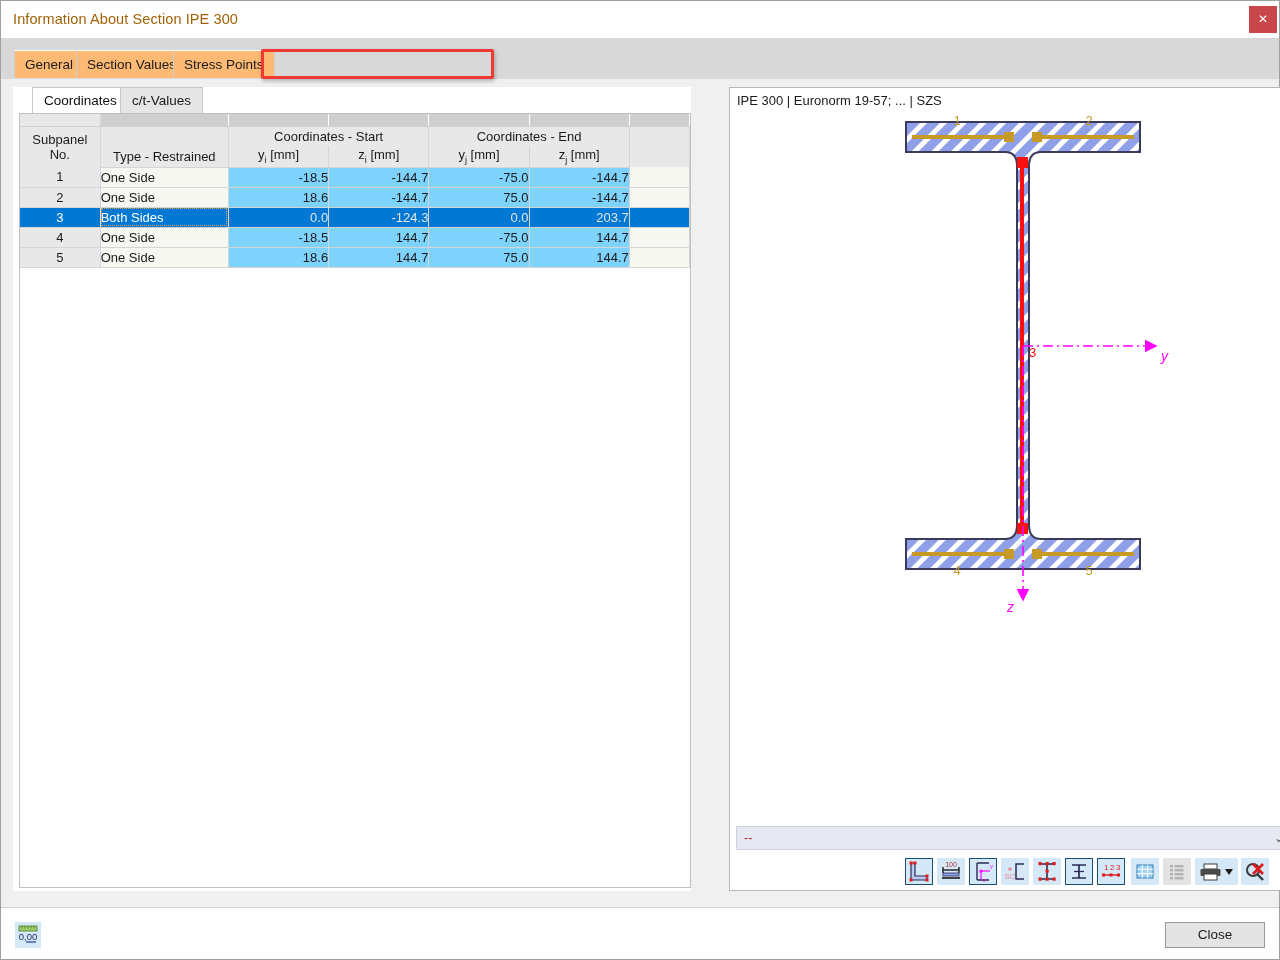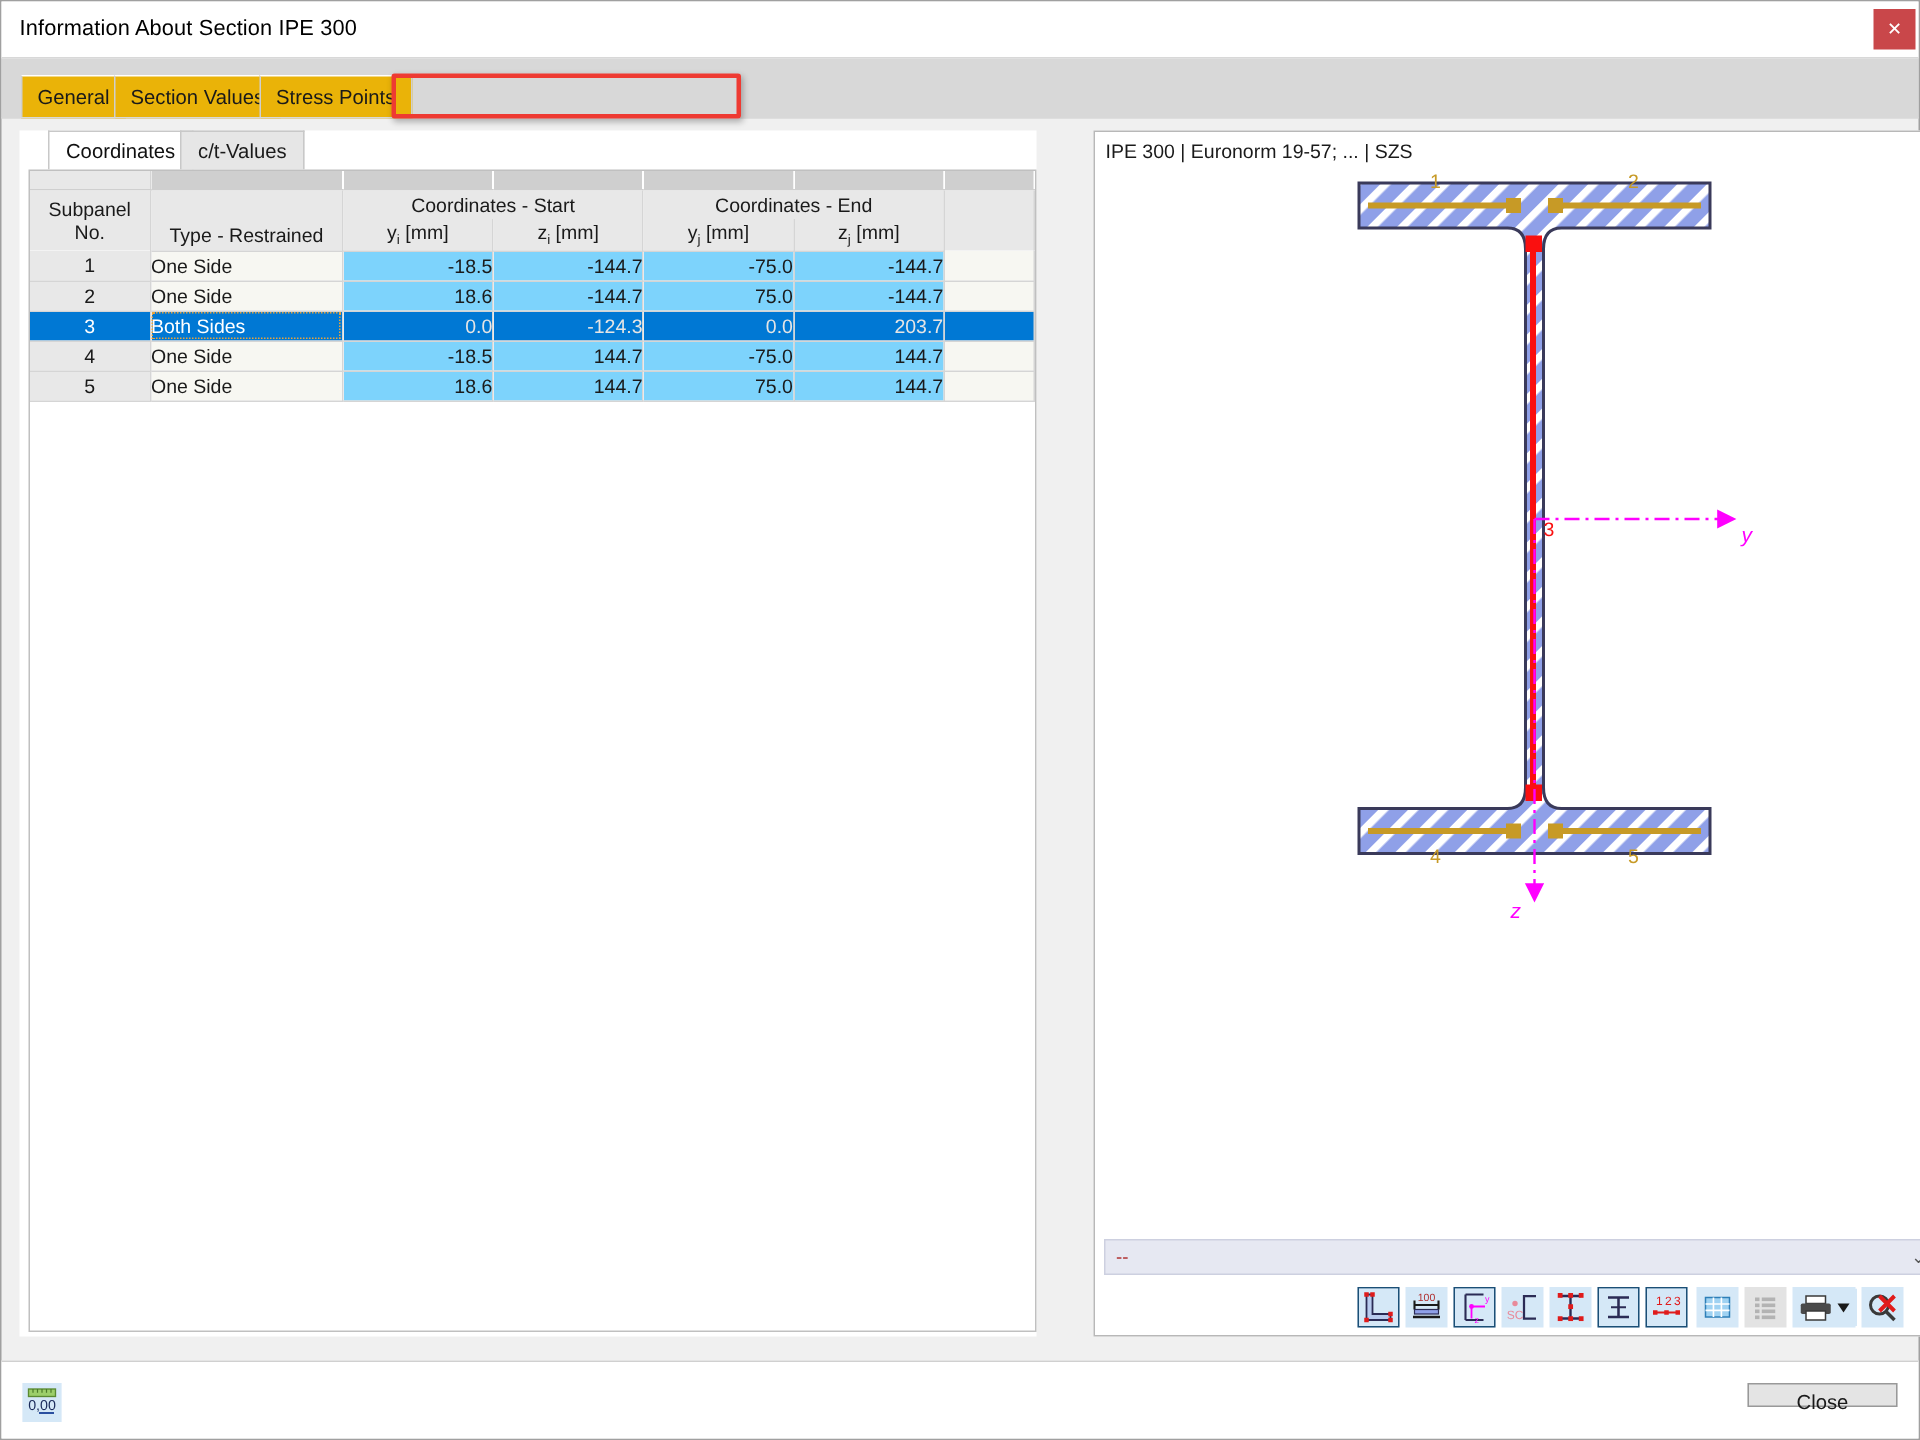--- a/index.html
+++ b/index.html
@@ -23,21 +23,21 @@
 
   
   .titlebar {
     position: absolute; left: 0; top: 0;
     width: 1278px; height: 38px;
     background: #ffffff;
     border-bottom: 1px solid #d8d8d8;
   }
   .titlebar-text {
     position: absolute; left: 12px; top: 10px;
-    font-size: 14.5px; color: #000000;
+    font-size: 14.5px; color: #a16207;
     letter-spacing: .1px;
   }
   .close-x {
     position: absolute; right: 2px; top: 5px;
     width: 28px; height: 27px;
     background: #c9474a;
     color: #ffffff;
     font-size: 12px;
     text-align: center; line-height: 27px;
     cursor: pointer;
@@ -49,21 +49,21 @@
     width: 1278px; height: 40px;
     background: #d8d8d8;
   }
   .tabstrip::after {
     content: ""; position: absolute;
     left: 0; bottom: 0; width: 100%; height: 1px;
     background: #d8d8d8;
   }
   .tab {
     position: absolute; top: 11px; height: 29px;
-    background: #eab308;
+    background: #fdba74;
     border-left: 1px solid #cfcfcf;
     border-right: 1px solid #cfcfcf;
     border-top: 1px solid #ffffff;
     line-height: 28px;
     padding: 0 10px;
     font-size: 13.5px;
     color: #1a1a1a;
     white-space: nowrap;
     cursor: pointer;
   }
@@ -231,21 +231,21 @@
     border-top: 1px solid #d0d0d0;
   }
   .units-btn {
     position: absolute; left: 14px; top: 14px;
     width: 26px; height: 26px;
     background: #d5e8f7;
     cursor: pointer;
   }
   .close-btn {
     position: absolute; right: 14px; top: 14px;
-    width: 100px; height: 16px;
+    width: 100px; height: 26px;
     background: #e4e4e4;
     border: 1px solid #999999;
     font-size: 13.5px;
     color: #1a1a1a;
     line-height: 24px;
     text-align: center;
     cursor: pointer;
   }
   svg { display: block; }
 </style>

